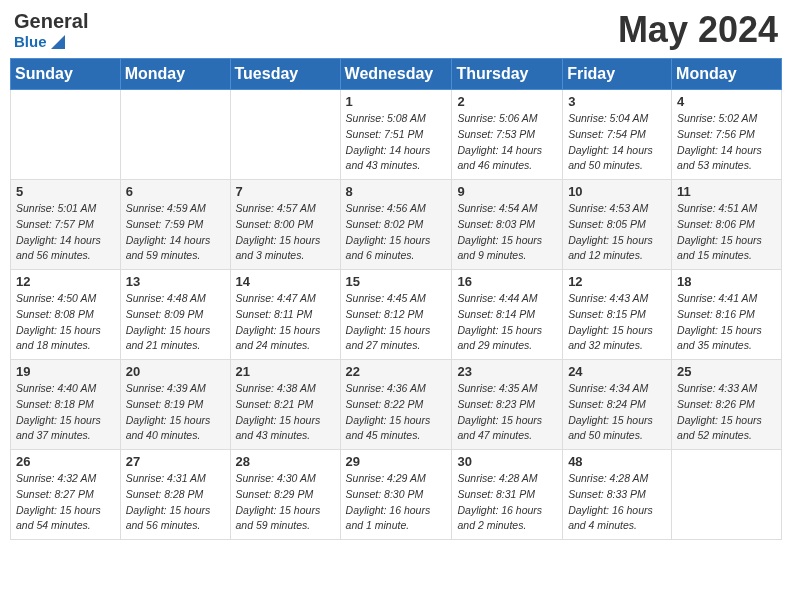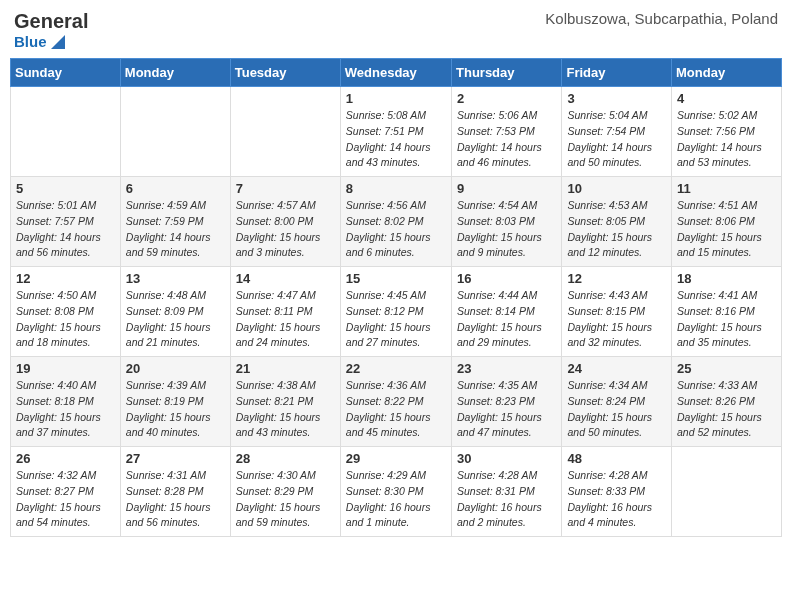--- a/index.html
+++ b/index.html
@@ -36,21 +36,21 @@
       color: #555;
     }
     .calendar {
       width: 100%;
       border-collapse: collapse;
       border: 1px solid #ccc;
     }
     .calendar th {
       background-color: #2a6db5;
       color: #fff;
-      font-size: 13px;
+      font-size: 16px;
       font-weight: bold;
       padding: 6px 4px;
       text-align: left;
       border: 1px solid #4a8dd5;
     }
     .calendar td {
       vertical-align: top;
       padding: 4px 5px;
       font-size: 10.5px;
       color: #333;
@@ -95,21 +95,21 @@
         <span style="display:flex;align-items:center;gap:2px;">
           <span style="font-size:15px;font-weight:bold;color:#1a6bb5;">Blue</span>
           <svg width="16" height="14" viewBox="0 0 16 14">
             <polygon points="2,14 16,14 16,0" fill="#2a6db5"></polygon>
           </svg>
         </span>
       </div>
     </div>
   </div>
   <div class="title-area">
-    <div class="location">Kolbuszowa, Subcarpathia, Poland</div>
+    <div class="month-title">May 2024</div>
   </div>
 </div>
 
 <table class="calendar">
   <thead>
     <tr>
     <th>Sunday</th>
         <th>Monday</th>
         <th>Tuesday</th>
         <th>Wednesday</th>

